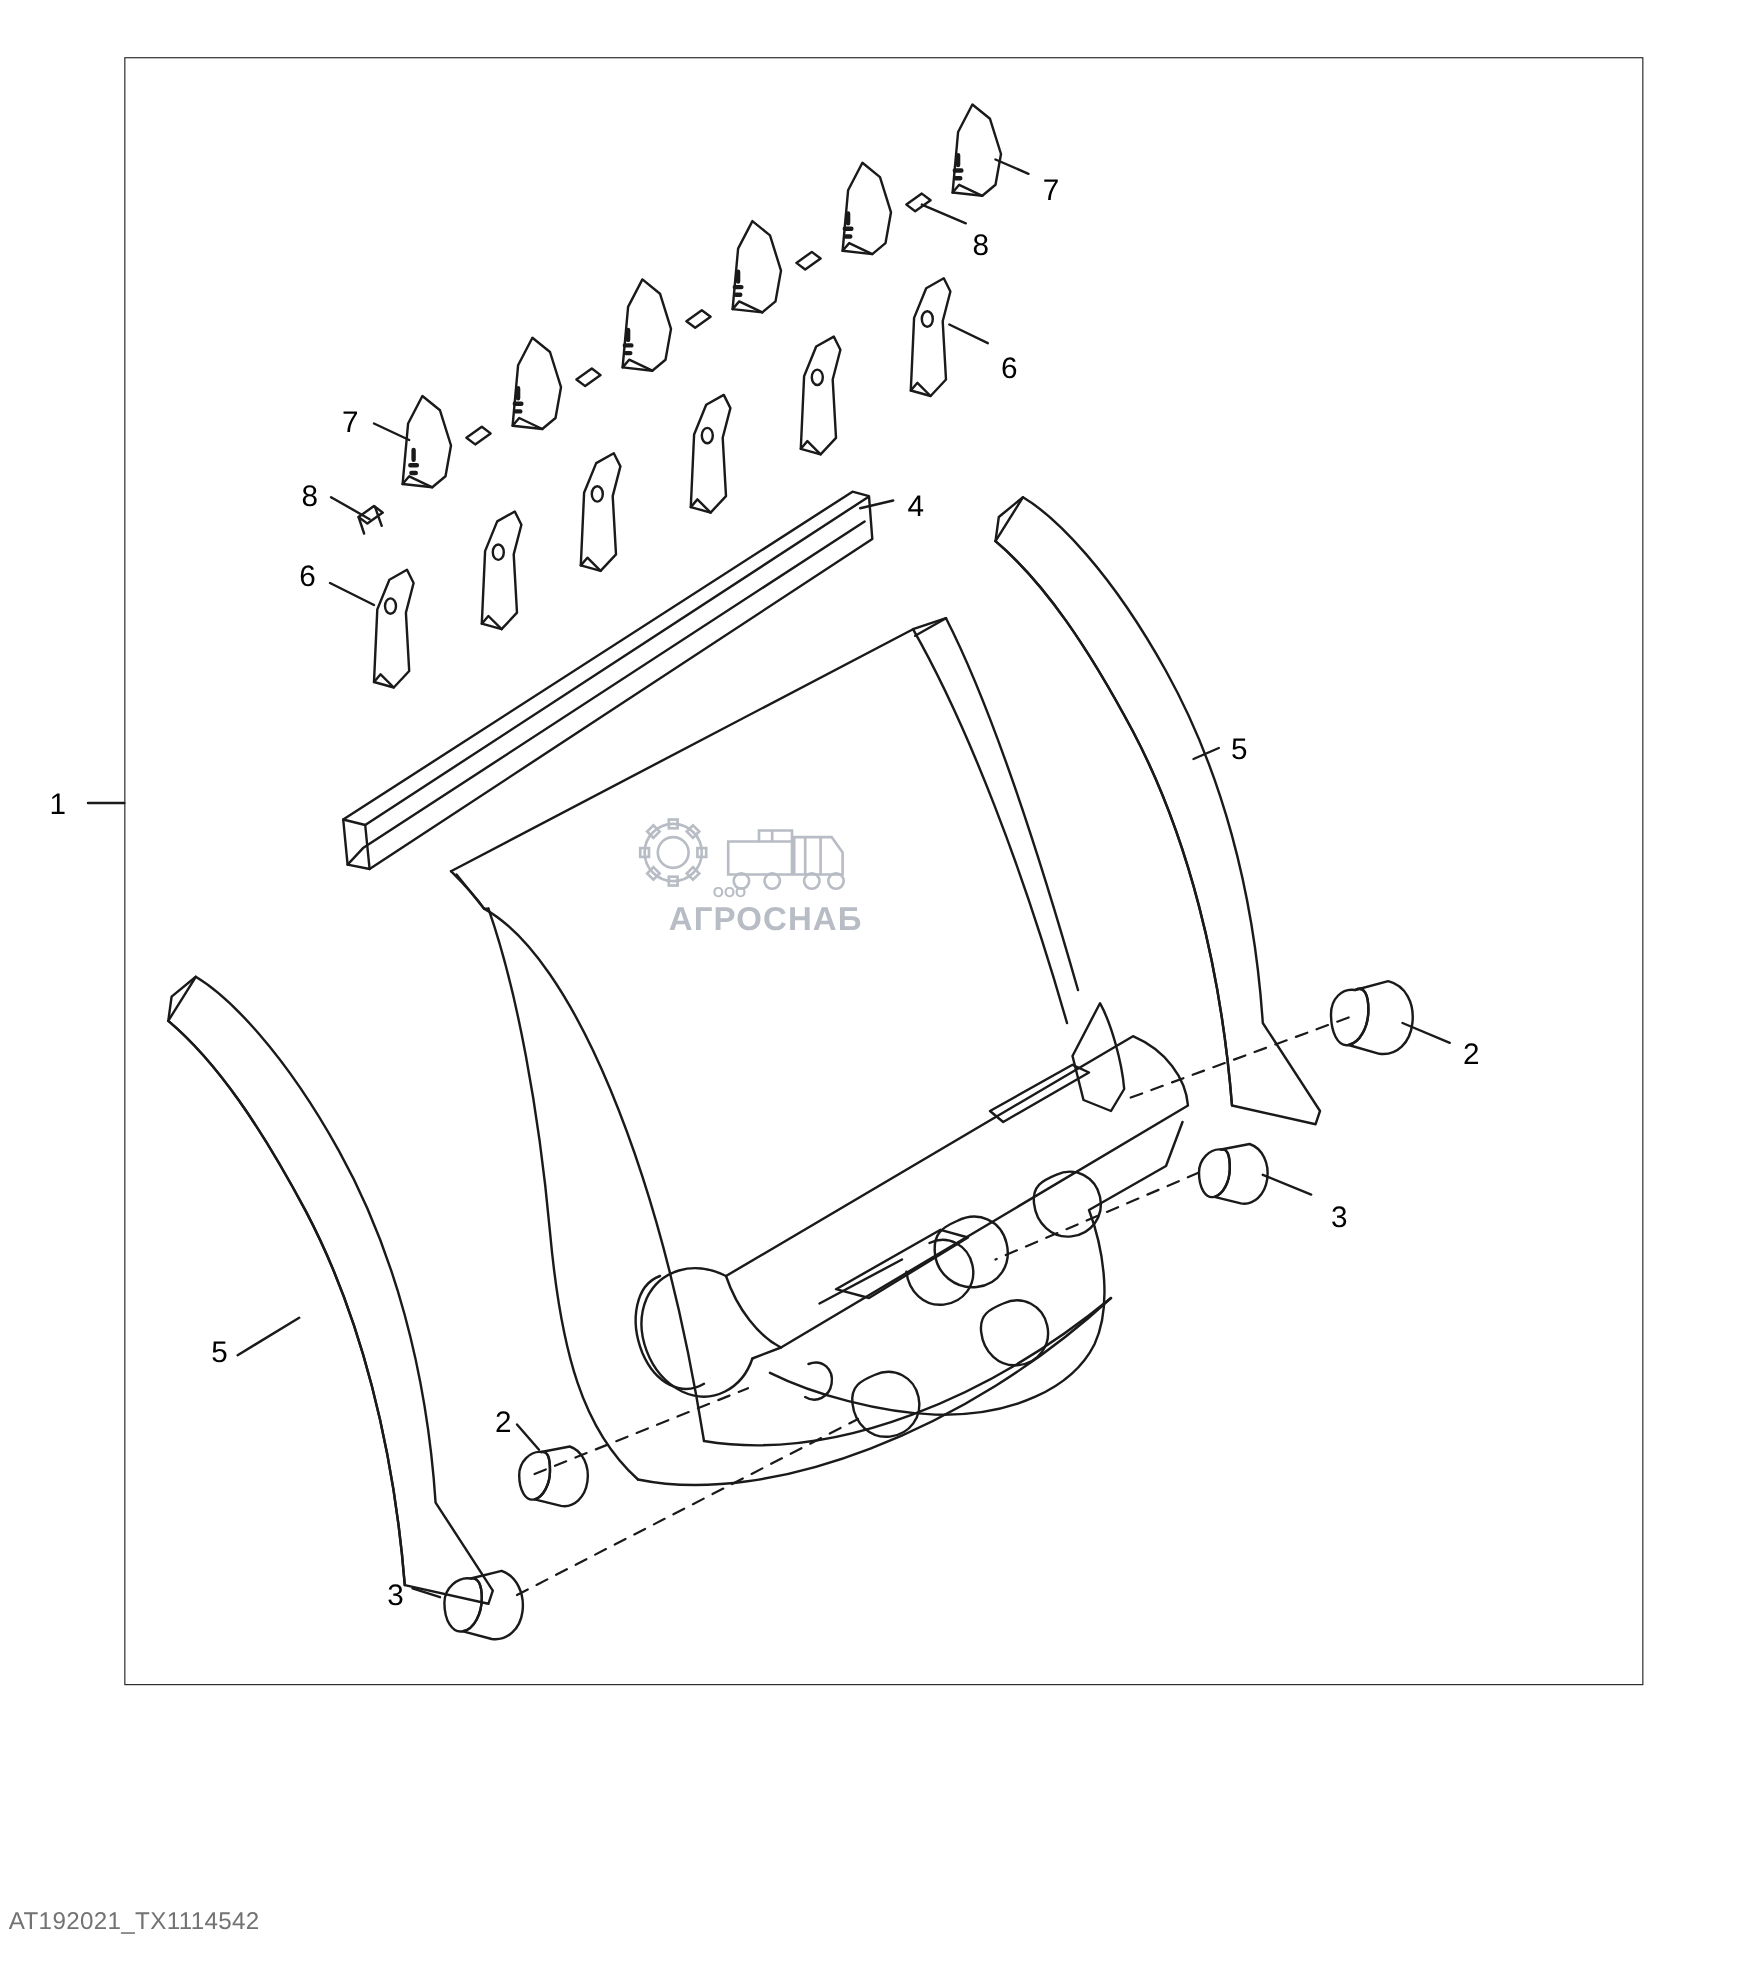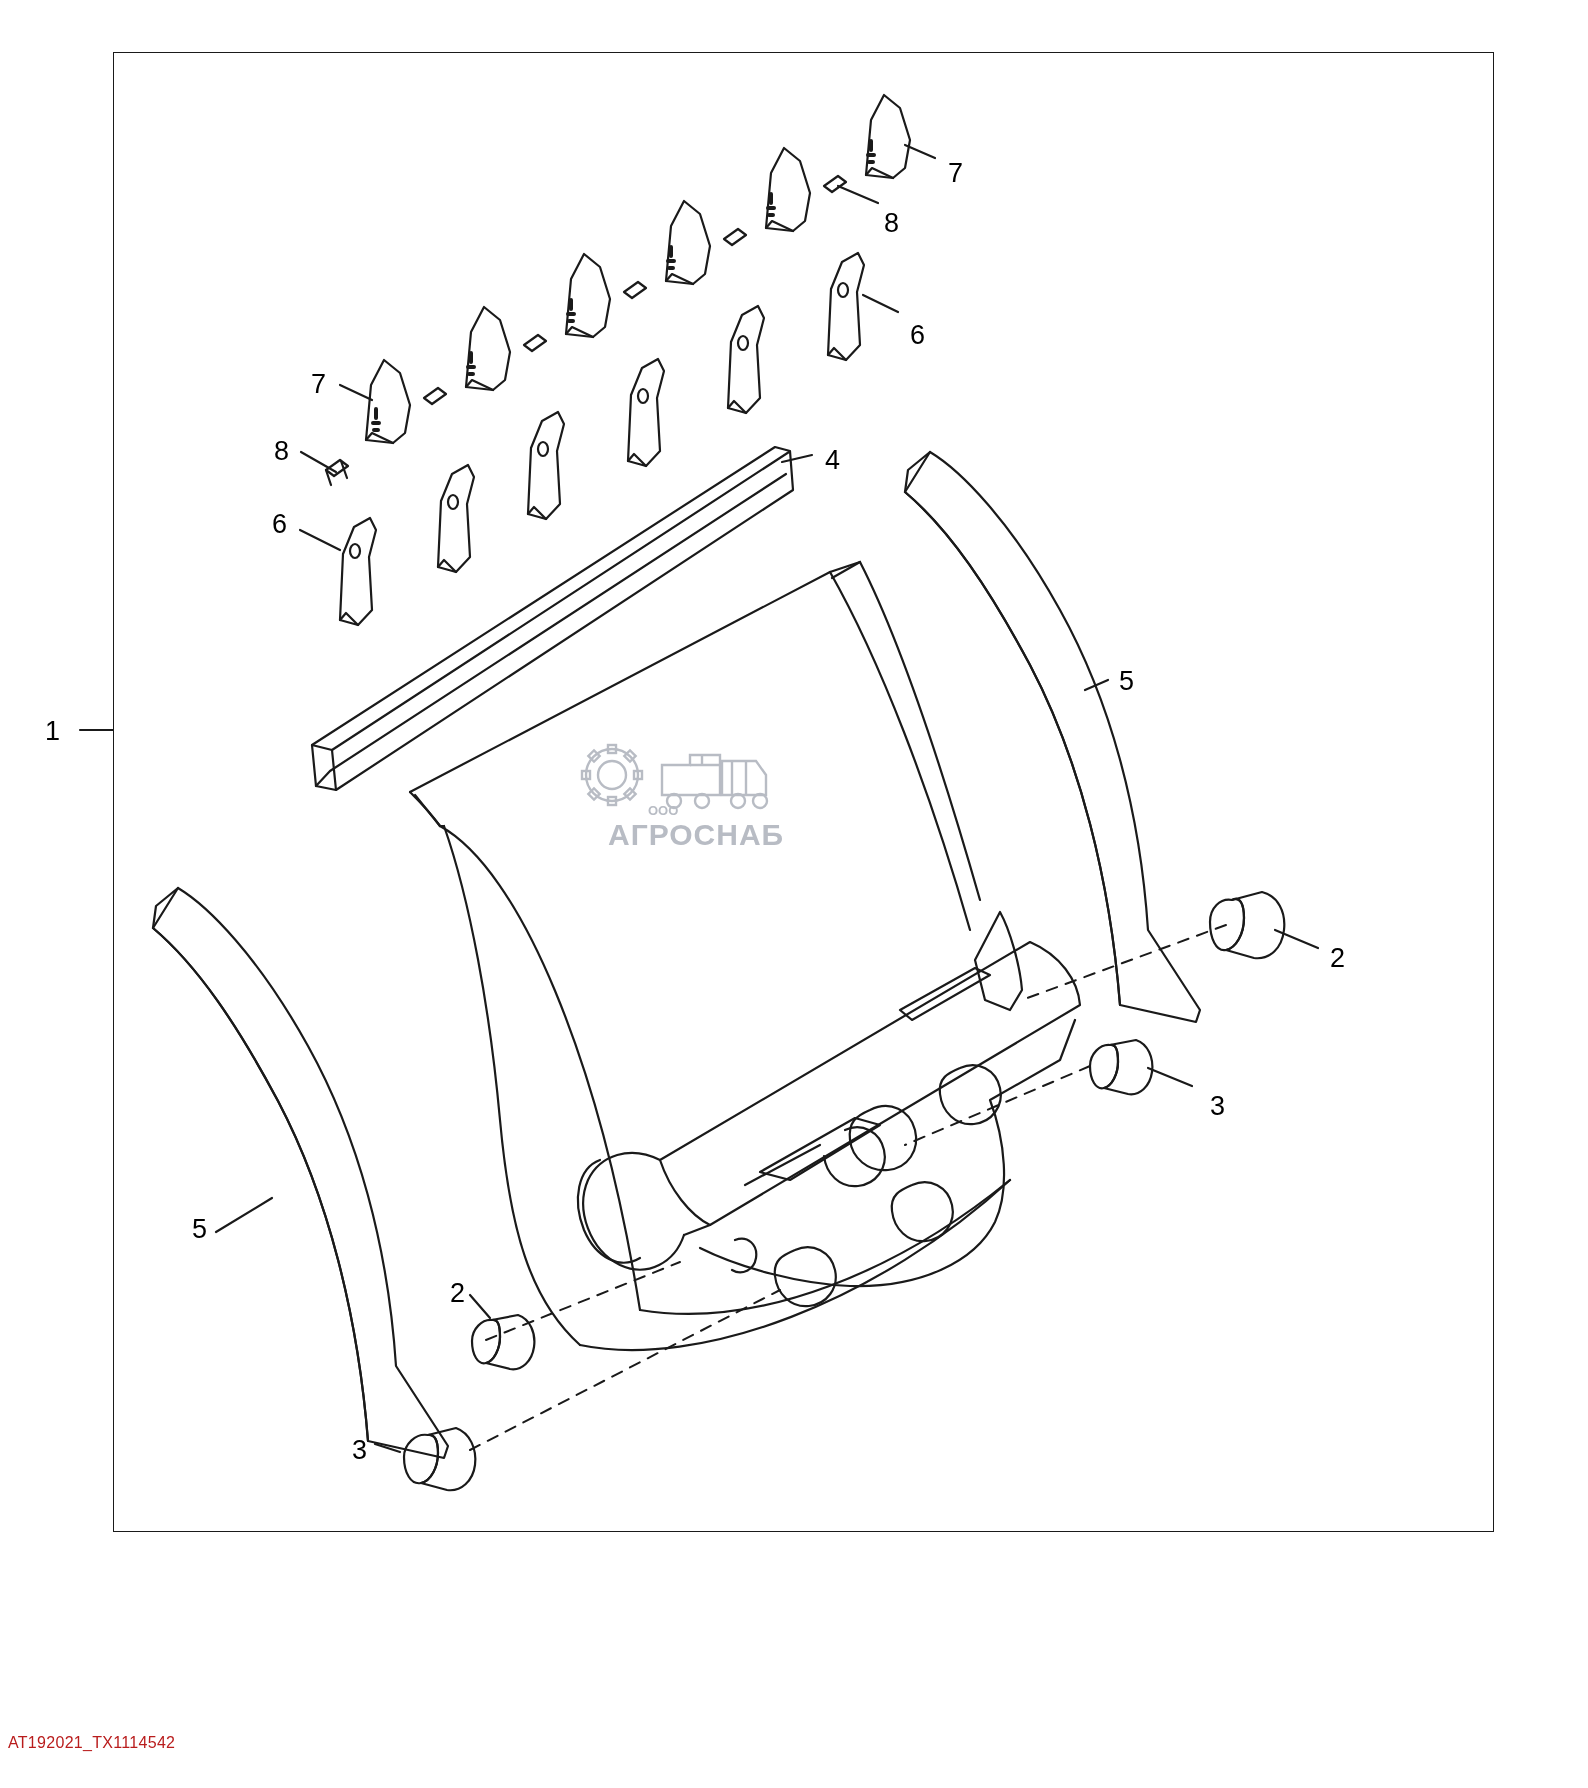--- a/index.html
+++ b/index.html
@@ -37,22 +37,22 @@
     font-size: 27px;
     color: #000000;
     line-height: 1;
     white-space: nowrap;
   }
   #doc-code {
     position: absolute;
     left: 8px;
     top: 1734px;
     font-family: "Liberation Sans", sans-serif;
-    font-size: 16px;
-    color: #b91c1c;
+    font-size: 22px;
+    color: #737373;
     letter-spacing: 0.3px;
   }
   #watermark {
     position: absolute;
     left: 570px;
     top: 735px;
     width: 250px;
     height: 125px;
     pointer-events: none;
   }

